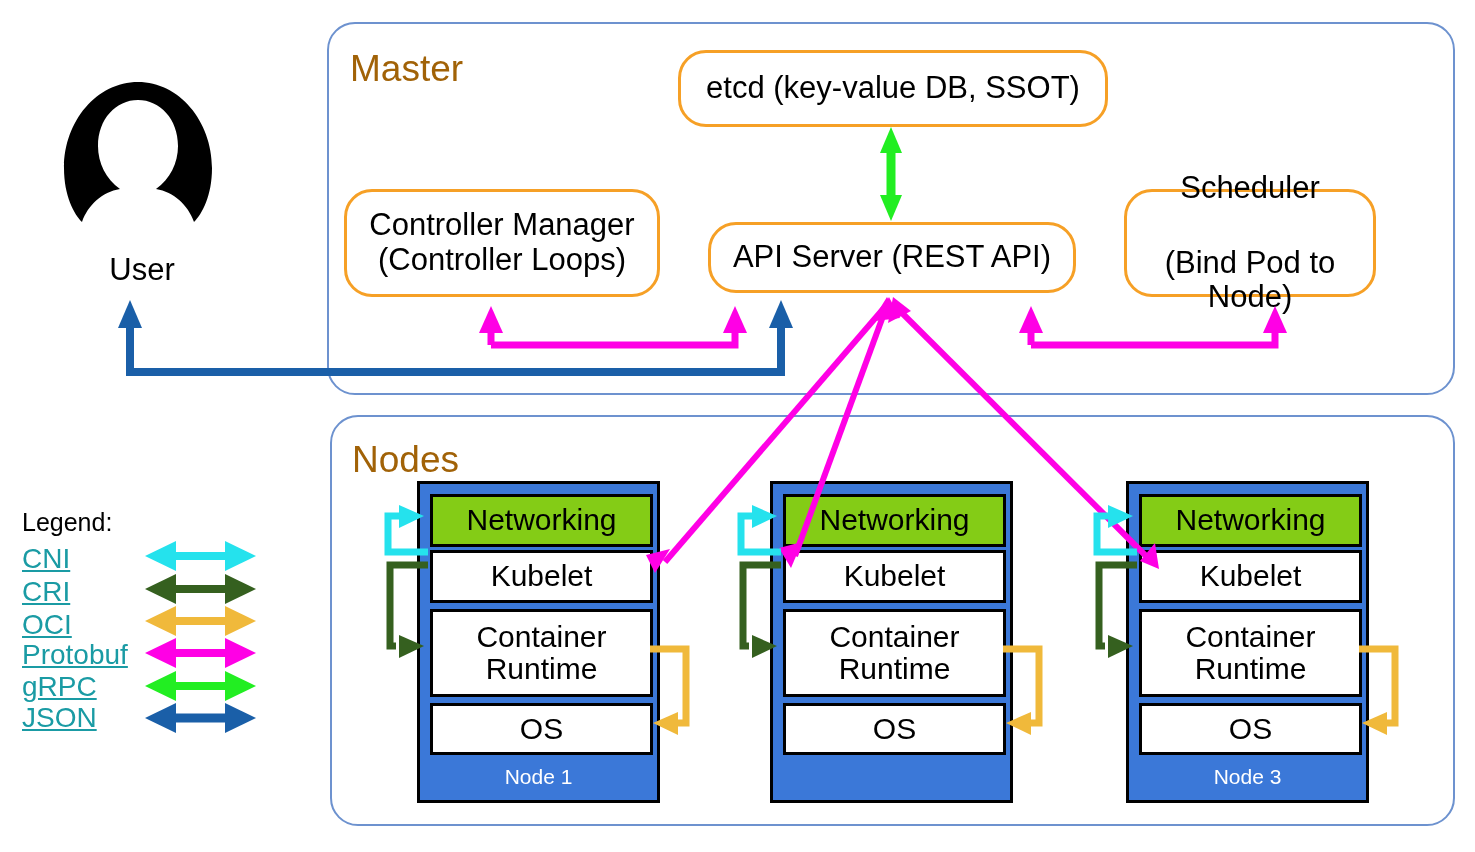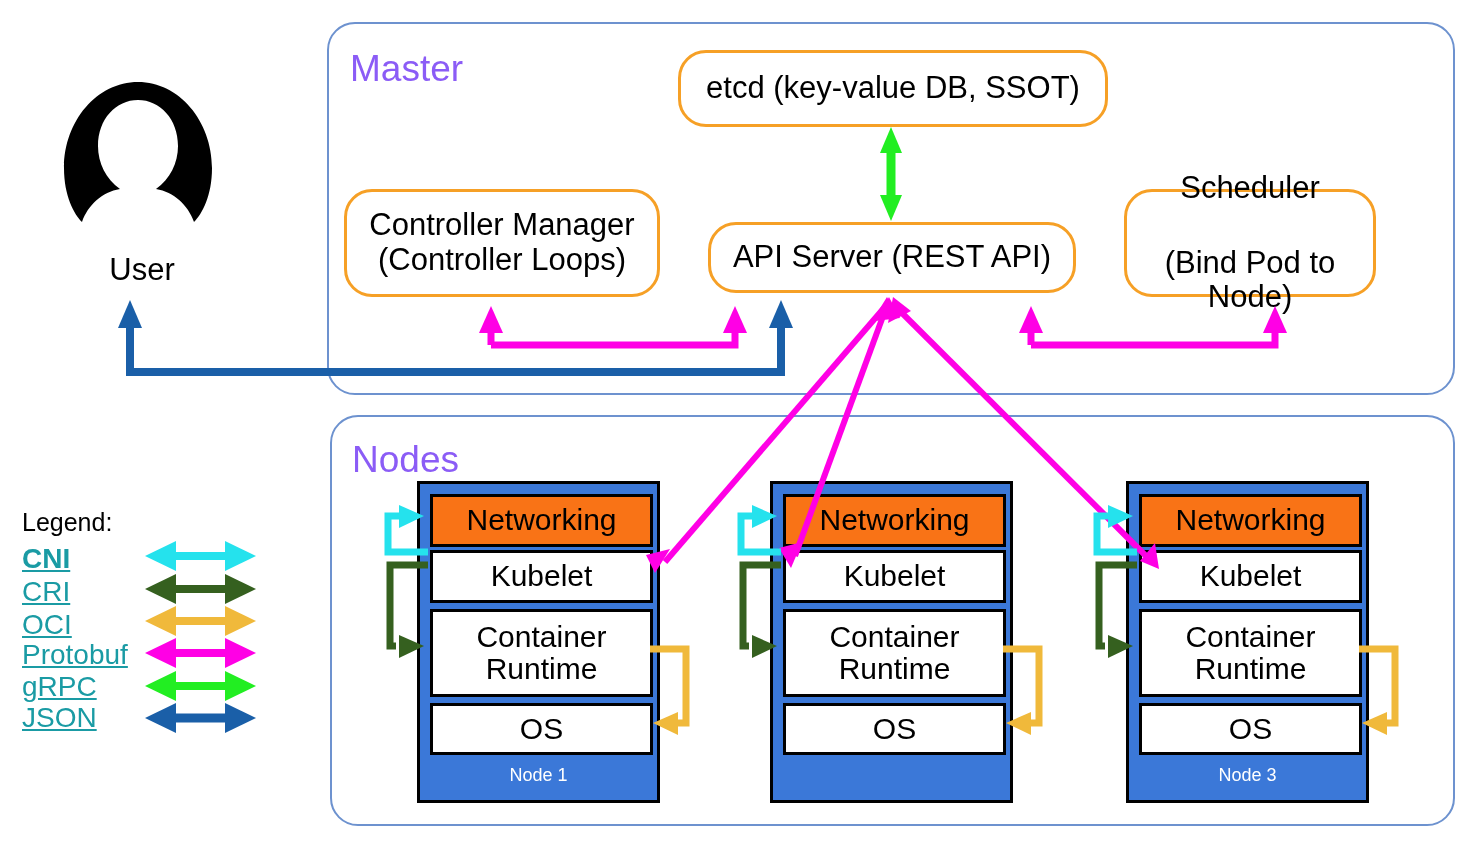--- a/index.html
+++ b/index.html
@@ -35,21 +35,21 @@
     border-radius: 28px;
   }
 
   
   .group {
     border: 2px solid #6d92cf;
     background: transparent;
   }
   .group-title {
     position: absolute;
-    color: #8b5cf6;
+    color: #a16207;
     font-size: 37px;
     line-height: 1;
     white-space: nowrap;
   }
 
   
   .mbox {
     border: 3px solid #f6a026;
     background: #ffffff;
     font-size: 31px;
@@ -61,38 +61,38 @@
     box-sizing: border-box;
     border: 3px solid #000000;
     background: #3b78d8;
   }
   .node-label {
     position: absolute;
     left: 0;
     right: 0;
     text-align: center;
     color: #ffffff;
-    font-size: 18px;
+    font-size: 21px;
     white-space: nowrap;
   }
   .layer-box {
     position: absolute;
     box-sizing: border-box;
     border: 3px solid #000000;
     background: #ffffff;
     display: flex;
     align-items: center;
     justify-content: center;
     text-align: center;
     color: #000000;
     font-size: 30px;
     line-height: 1.08;
   }
   .layer-box.networking {
-    background: #f97316;
+    background: #84cc16;
   }
 
   
   #legend-title {
     position: absolute;
     left: 22px;
     top: 508px;
     font-size: 25px;
     color: #000000;
     white-space: nowrap;
@@ -295,21 +295,21 @@
       <polygon points="1133,646 1108,635 1108,658" fill="#35601F"></polygon>
     </g>
     <g>
       <path d="M 1359 649 L 1395 649 L 1395 723 L 1383 723" stroke="#F0B93B" stroke-width="7" fill="none"></path>
       <polygon points="1362,723 1387,712 1387,735" fill="#F0B93B"></polygon>
     </g>
   </svg>
 
   <div id="legend-title">Legend:</div>
 
-  <div class="legend-label" style="top:543px;font-weight:bold;">CNI</div>
+  <div class="legend-label" style="top:543px;">CNI</div>
   <div class="legend-label" style="top:576px;">CRI</div>
   <div class="legend-label" style="top:609px;">OCI</div>
   <div class="legend-label" style="top:639px;">Protobuf</div>
   <div class="legend-label" style="top:671px;">gRPC</div>
   <div class="legend-label" style="top:702px;">JSON</div>
 
   <svg class="layer" viewBox="0 0 1475 852">
 
     <g>
       <line x1="168" y1="556" x2="232" y2="556" stroke="#25E2ED" stroke-width="8"></line>

